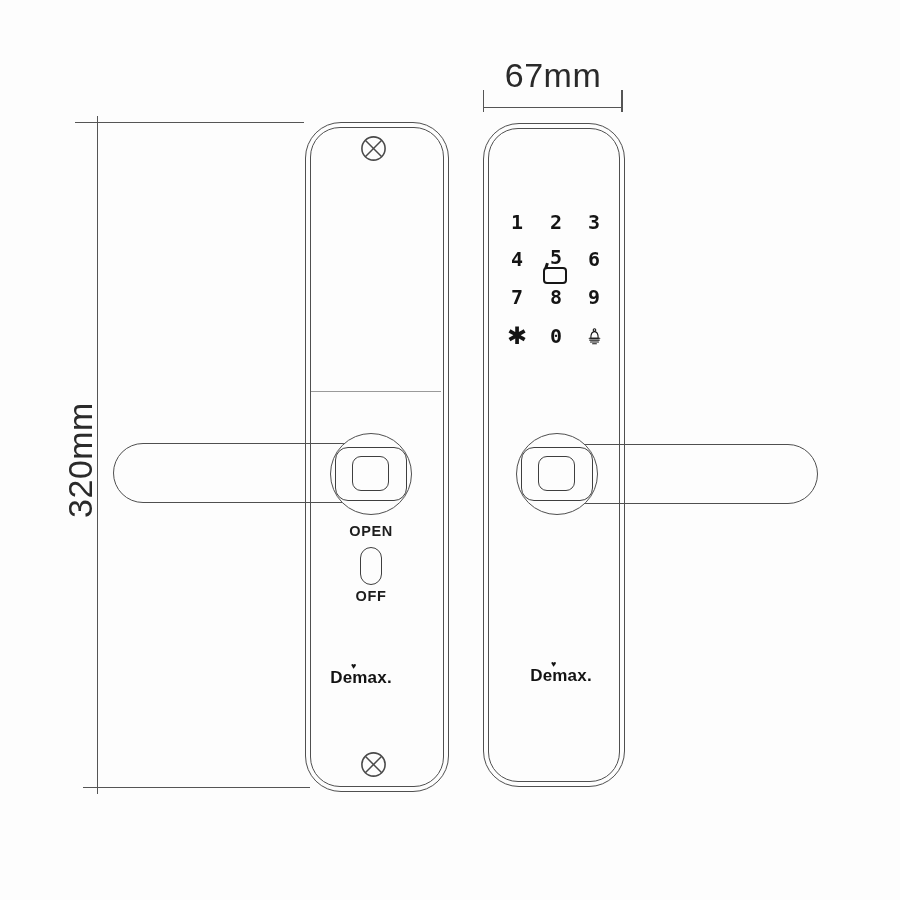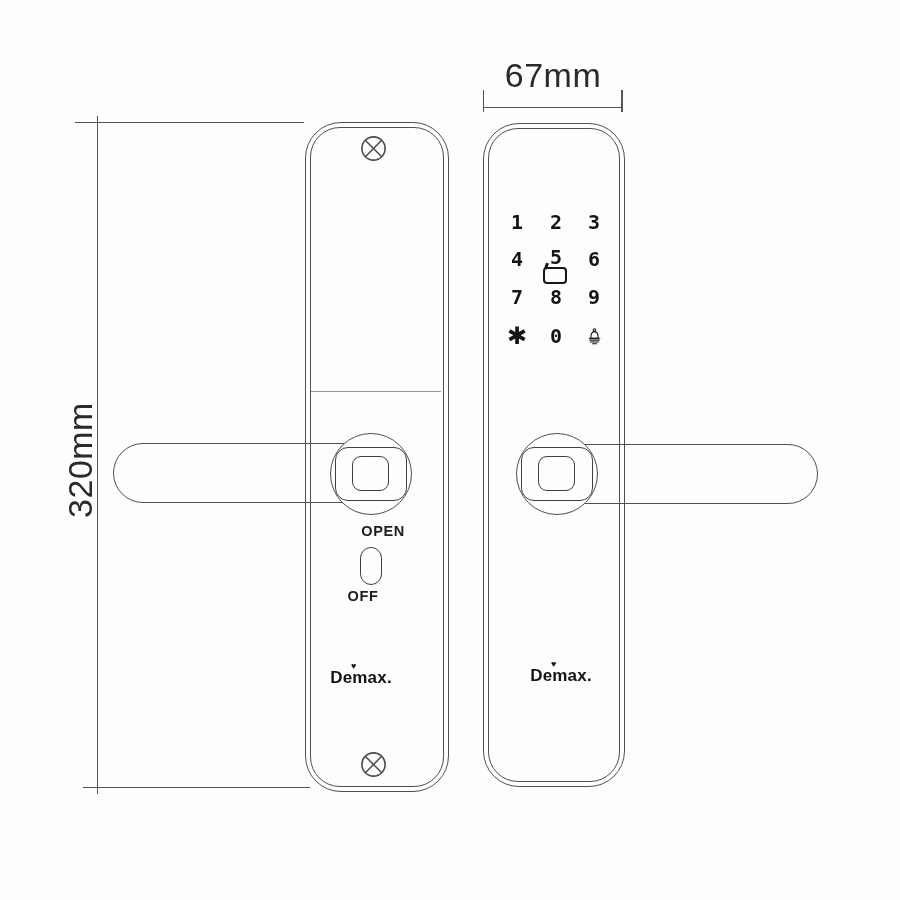--- a/index.html
+++ b/index.html
@@ -89,23 +89,23 @@
       <line x1="21.7" y1="5.3" x2="5.3" y2="21.7" stroke="#4a4a4a" stroke-width="1.5"></line>
     </svg>
 
     <div class="divider" style="left:311px; top:391px; width:130px;"></div>
 
     <div class="handle-bar" style="left:113px; top:443px; width:257px;"></div>
     <div class="fp-circle" style="left:330px; top:433px;"></div>
     <div class="fp-plate" style="left:335px; top:447px;"></div>
     <div class="fp-square" style="left:352px; top:456px;"></div>
 
-    <div class="toggle-label" style="left:343px; top:523px;">OPEN</div>
+    <div class="toggle-label" style="left:331px; top:523px;">OPEN</div>
     <div class="toggle-capsule" style="left:360px; top:547px;"></div>
-    <div class="toggle-label" style="left:323px; top:588px;">OFF</div>
+    <div class="toggle-label" style="left:331px; top:588px;">OFF</div>
 
     <div class="brand" style="left:321px; top:668px;">
       <span class="brand-mark">♥</span><span>Demax.</span>
     </div>
 
     <svg class="screw" style="left:360px; top:751px;" width="27" height="27" viewBox="0 0 27 27">
       <circle cx="13.5" cy="13.5" r="11.6" fill="#fdfdfd" stroke="#4a4a4a" stroke-width="1.6"></circle>
       <line x1="5.3" y1="5.3" x2="21.7" y2="21.7" stroke="#4a4a4a" stroke-width="1.5"></line>
       <line x1="21.7" y1="5.3" x2="5.3" y2="21.7" stroke="#4a4a4a" stroke-width="1.5"></line>
     </svg>

